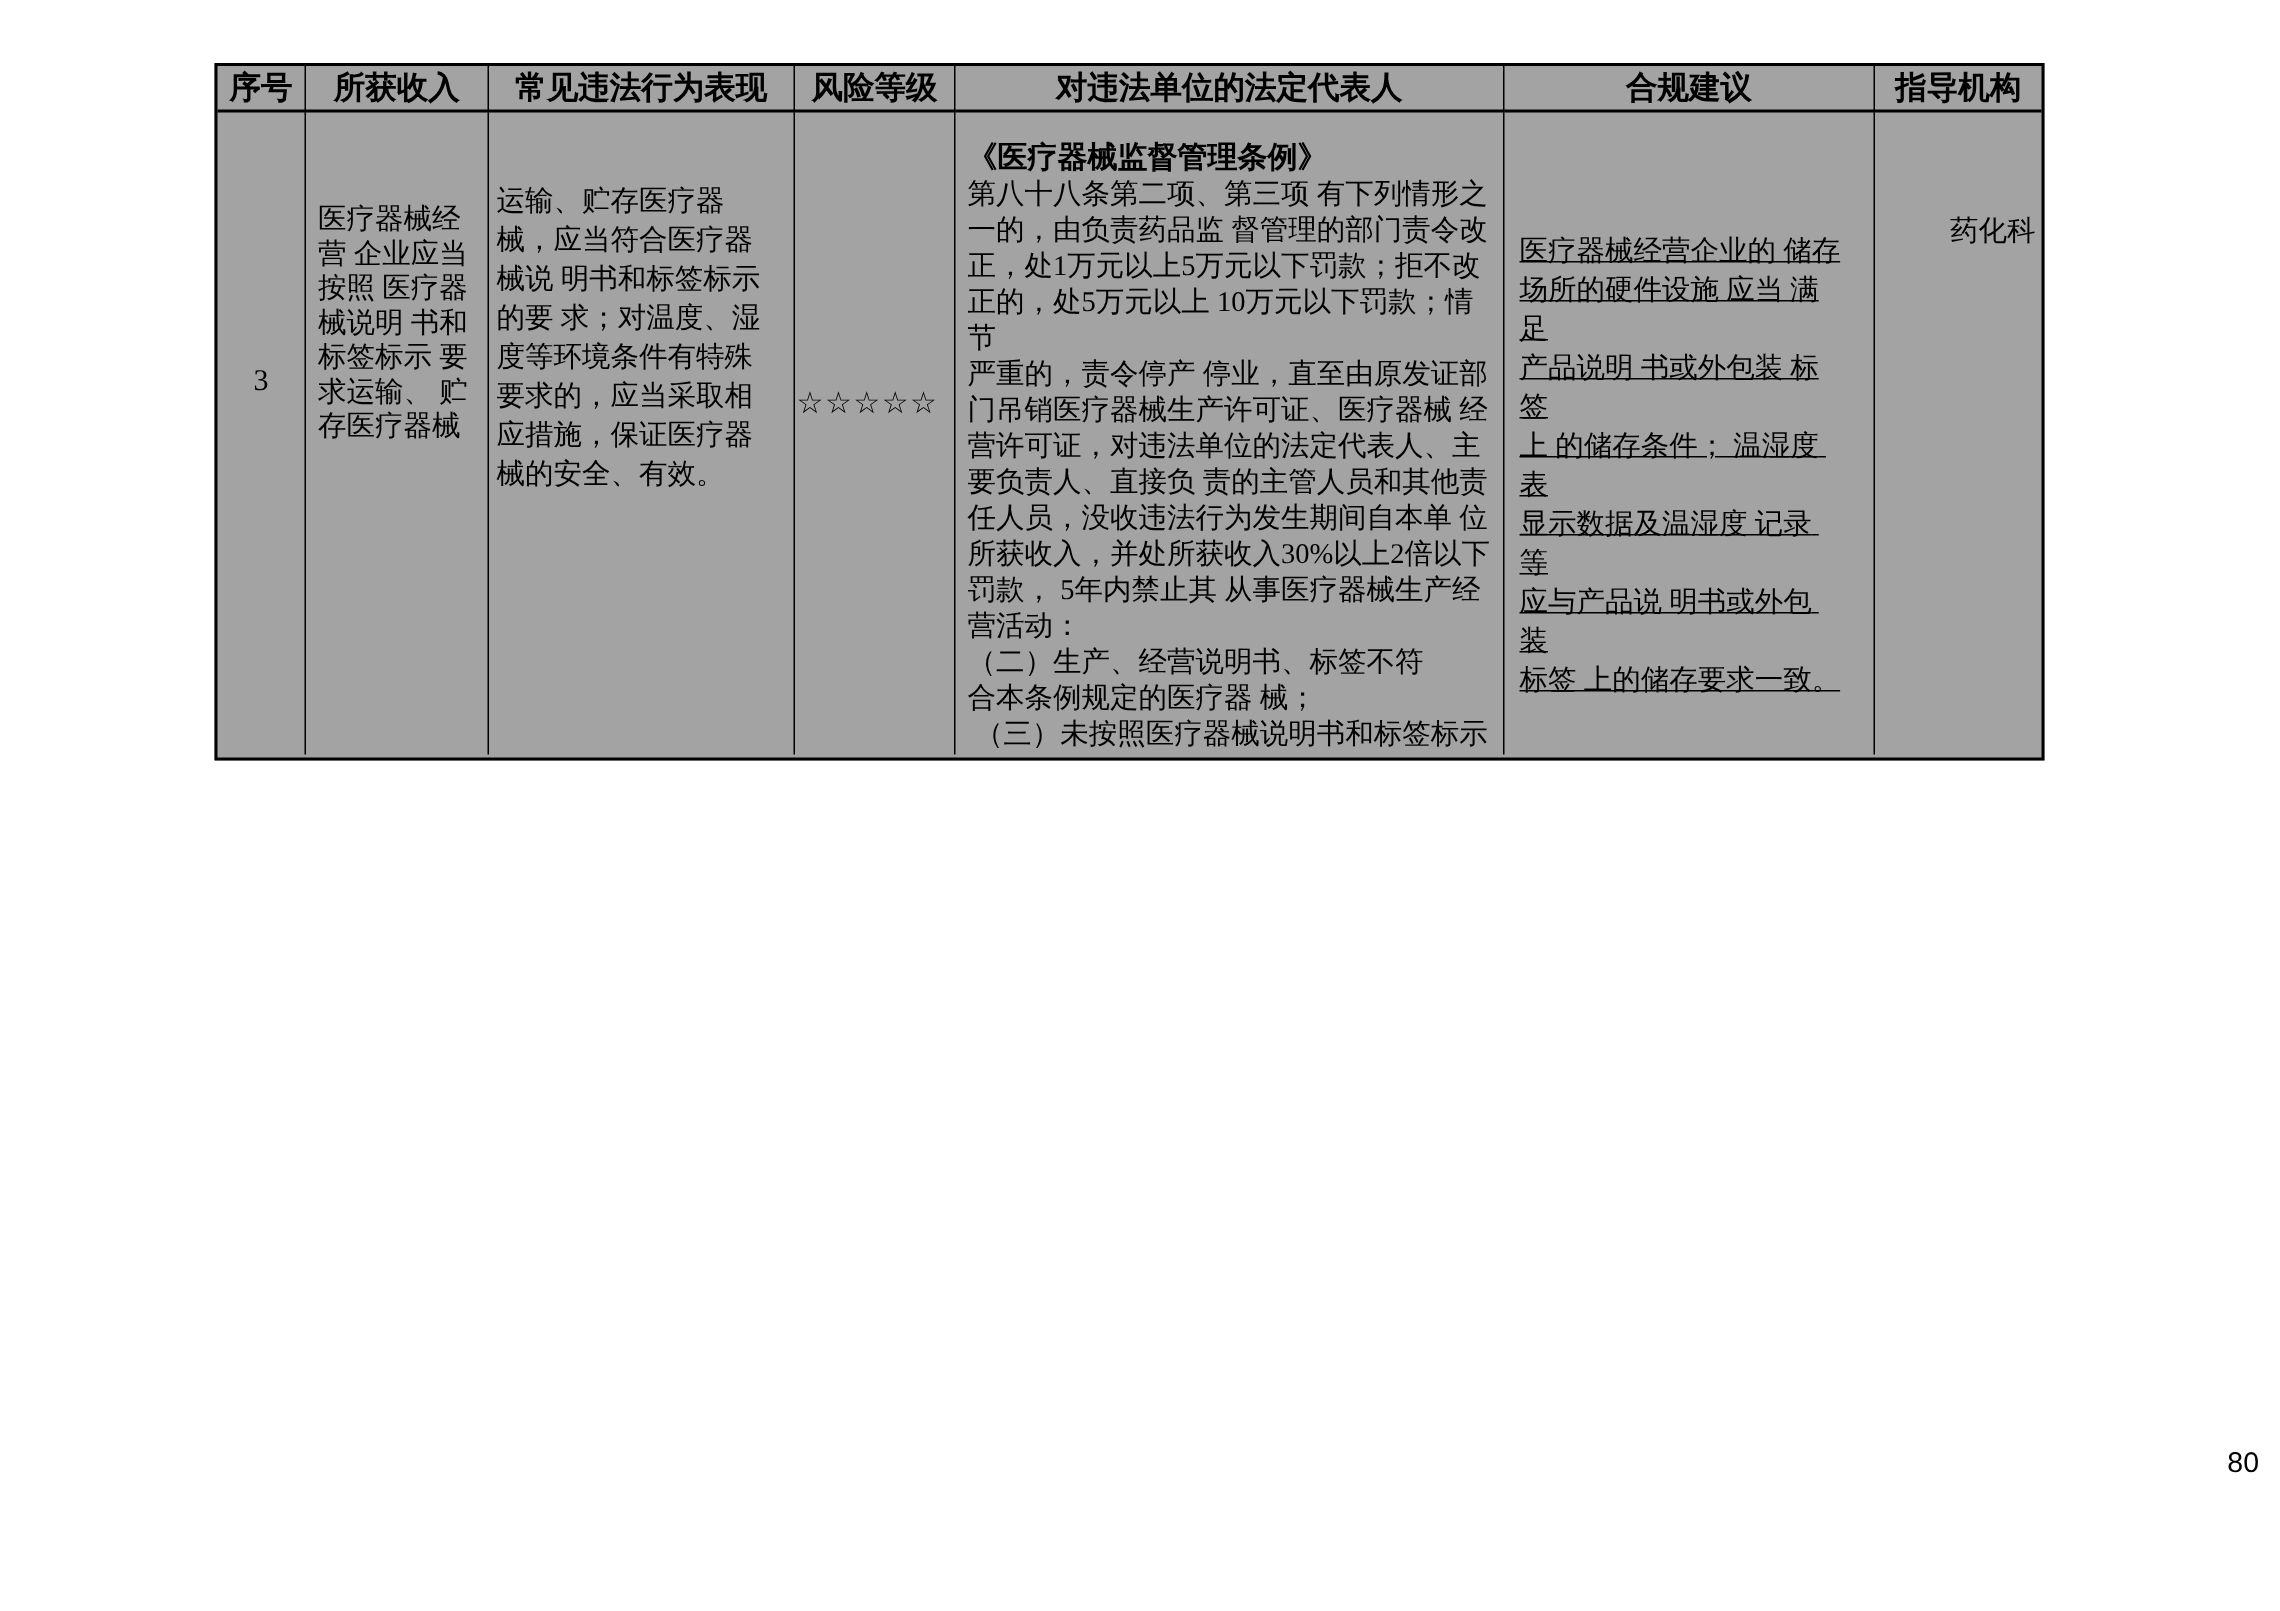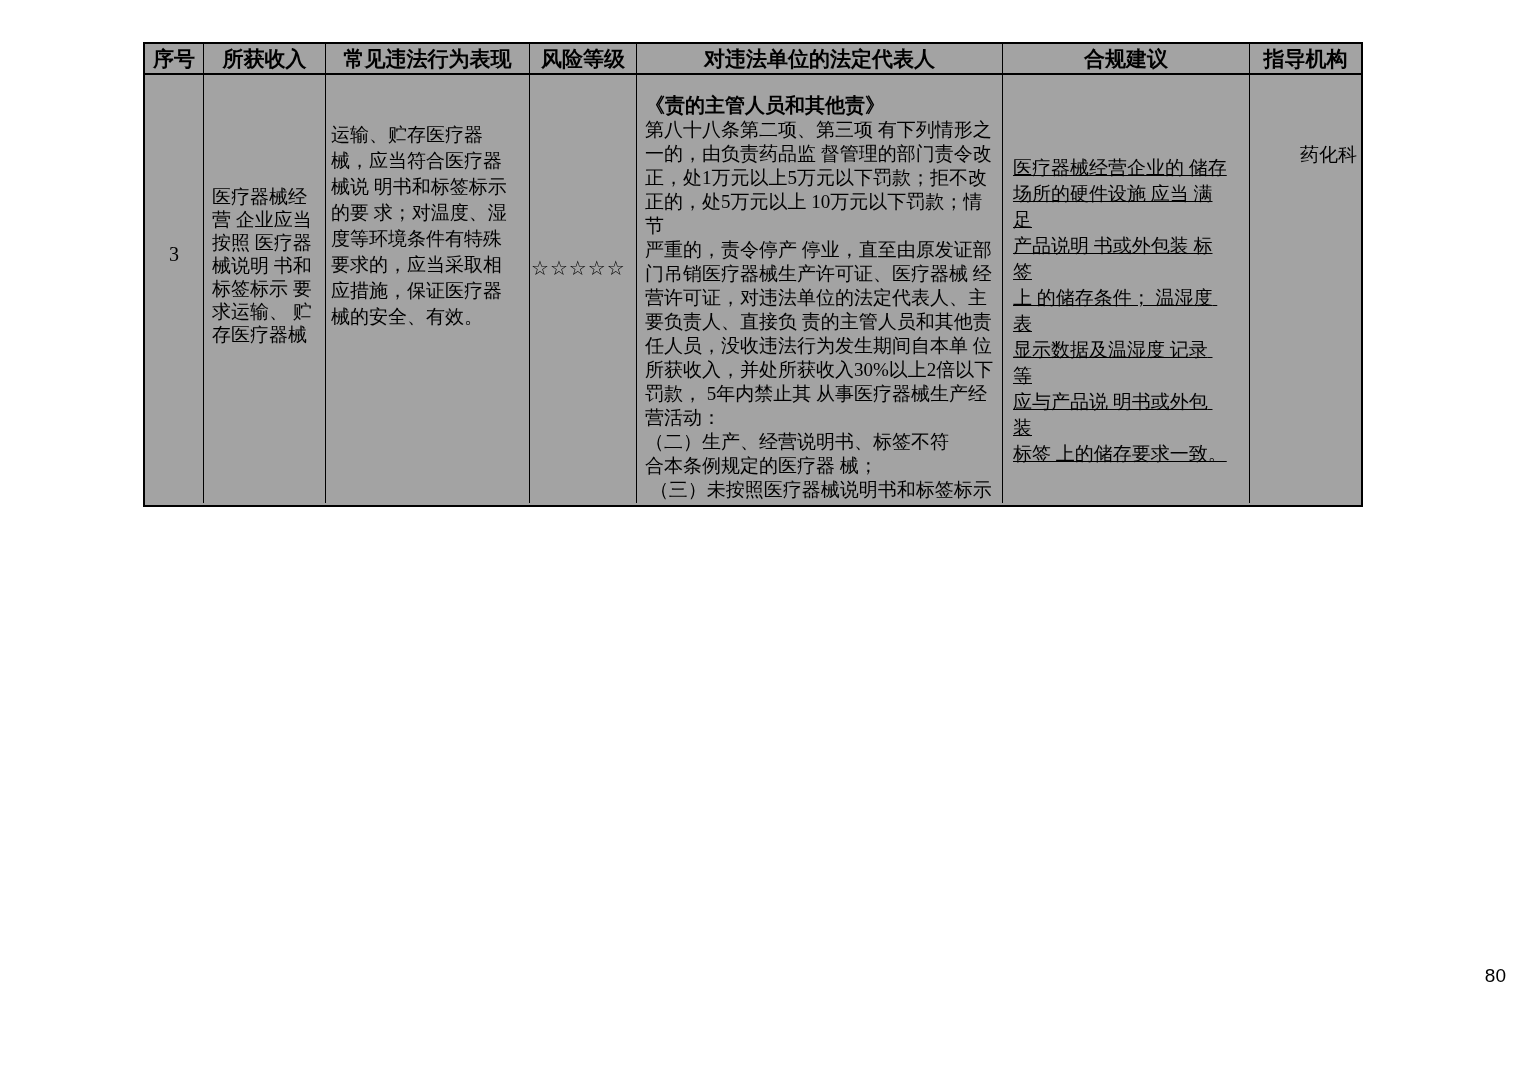--- a/index.html
+++ b/index.html
@@ -26,21 +26,21 @@
   .cell{
     border-right:1px solid #000;
     box-sizing:border-box;position:relative;overflow:hidden;
     font-size:19px;
   }
   .pre{white-space:pre-wrap;}
   .cell-index{
     padding-top:168px;text-align:center;font-size:20px;
   }
   .cell-item{
-    padding:110px 6px 0 8px;line-height:23px;
+    padding:60px 6px 0 8px;line-height:23px;
   }
   .cell-violation{
     padding:47px 4px 0 5px;line-height:26px;
   }
   .cell-risk{
     padding:181px 0 0 1px;
     font-family:"DejaVu Sans",sans-serif;
     font-size:20px;letter-spacing:1px;color:#000;
   }
   .cell-legal{
@@ -85,21 +85,21 @@
 械说 明书和标签标示
 的要 求；对温度、湿
 度等环境条件有特殊
 要求的，应当采取相
 应措施，保证医疗器
 械的安全、有效。</div>
   <div class="cell cell-risk">
     <span>☆☆☆☆☆</span>
   </div>
   <div class="cell cell-legal">
-    <div class="legal-title">《责的主管人员和其他责》</div>
+    <div class="legal-title">《医疗器械监督管理条例》</div>
     <div class="pre">第八十八条第二项、第三项 有下列情形之
 一的，由负责药品监 督管理的部门责令改
 正，处1万元以上5万元以下罚款；拒不改
 正的，处5万元以上 10万元以下罚款；情节
 严重的，责令停产 停业，直至由原发证部
 门吊销医疗器械生产许可证、医疗器械 经
 营许可证，对违法单位的法定代表人、主
 要负责人、直接负 责的主管人员和其他责
 任人员，没收违法行为发生期间自本单 位
 所获收入，并处所获收入30%以上2倍以下

